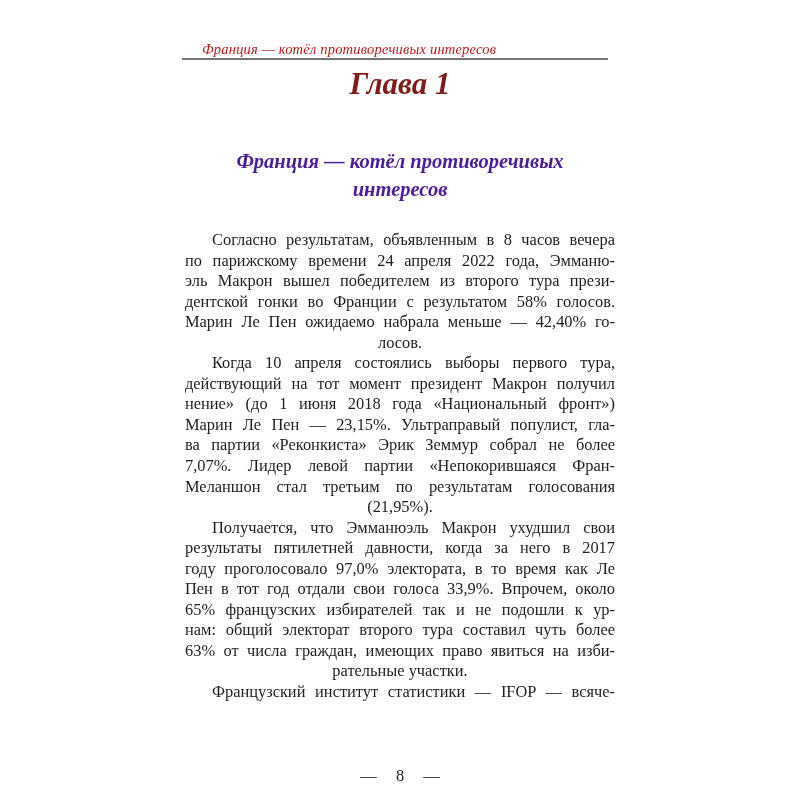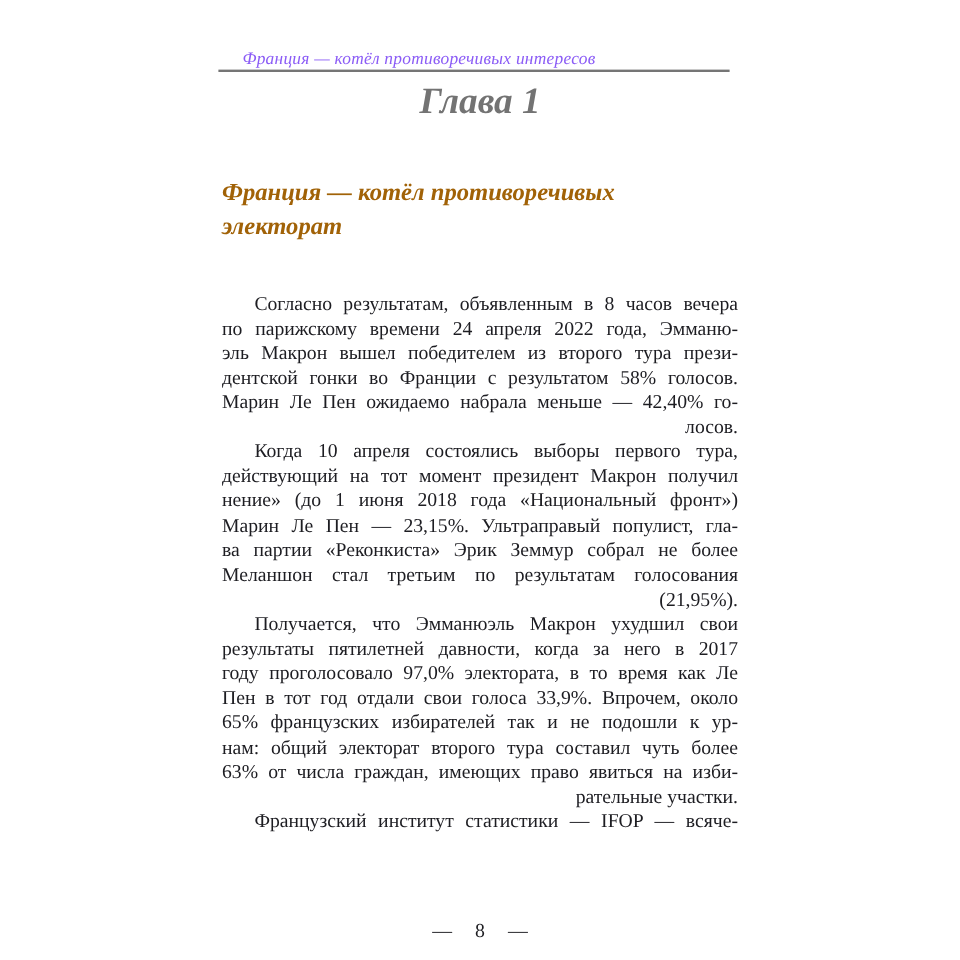--- a/index.html
+++ b/index.html
@@ -25,66 +25,65 @@
   }
   .running-head {
     position: absolute;
     top: 41px;
     left: 17px;
     right: 0;
     font-style: italic;
     font-size: 14.5px;
     letter-spacing: 0.2px;
     white-space: nowrap;
-    color: #8b5cf6;
+    color: #b91c1c;
   }
   .running-head-rule {
     position: absolute;
     top: 58px;
     left: -3px;
     width: 426px;
     border-top: 2px solid #757575;
   }
   .chapter-heading {
     position: absolute;
     top: 66px;
     left: 0;
     width: 100%;
     text-align: center;
     font-size: 31px;
     font-weight: bold;
     font-style: italic;
-    color: #737373;
+    color: #7f1d1d;
   }
   .section-title {
     position: absolute;
     top: 147px;
     left: 0;
     width: 100%;
-    text-align: left;
+    text-align: center;
     font-size: 20.5px;
     font-weight: bold;
     font-style: italic;
     line-height: 28px;
-    color: #a16207;
+    color: #4c1d95;
   }
   .body-text {
     position: absolute;
     top: 230px;
     left: 0;
     width: 430px;
     font-size: 16.4px;
     color: #1d1d22;
-    margin-top: 13px;
   }
   .para { margin: 0; }
   .line {
     height: 20.55px;
     overflow: hidden;
-    text-align: right;
+    text-align: center;
   }
   .line.just {
     text-align: justify;
     text-align-last: justify;
   }
   .line.indent { text-indent: 27px; }
   .page-number {
     position: absolute;
     top: 766px;
     left: 0;
@@ -102,38 +101,39 @@
   <div class="column">
 
     <div class="running-head">Франция — котёл противоречивых  интересов</div>
 
     <div class="running-head-rule"></div>
 
     <div class="chapter-heading">Глава 1</div>
 
     <div class="section-title">
       <div>Франция — котёл противоречивых</div>
-      <div>электорат</div>
+      <div>интересов</div>
     </div>
 
     <div class="body-text">
         <div class="para">
           <div class="line indent just">Согласно результатам, объявленным в 8 часов вечера</div>
           <div class="line just">по парижскому времени 24 апреля 2022 года, Эмманю-</div>
           <div class="line just">эль Макрон вышел победителем из второго тура прези-</div>
           <div class="line just">дентской гонки во Франции с результатом 58% голосов.</div>
           <div class="line just">Марин Ле Пен ожидаемо набрала меньше — 42,40% го-</div>
           <div class="line">лосов.</div>
         </div>
         <div class="para">
           <div class="line indent just">Когда 10 апреля состоялись выборы первого тура,</div>
           <div class="line just">действующий на тот момент президент Макрон получил</div>
           <div class="line just">нение» (до 1 июня 2018 года «Национальный фронт»)</div>
           <div class="line just">Марин Ле Пен — 23,15%. Ультраправый популист, гла-</div>
           <div class="line just">ва партии «Реконкиста» Эрик Земмур собрал не более</div>
+          <div class="line just">7,07%. Лидер левой партии «Непокорившаяся Фран-</div>
           <div class="line just">Меланшон стал третьим по результатам голосования</div>
           <div class="line">(21,95%).</div>
         </div>
         <div class="para">
           <div class="line indent just">Получается, что Эмманюэль Макрон ухудшил свои</div>
           <div class="line just">результаты пятилетней давности, когда за него в 2017</div>
           <div class="line just">году проголосовало 97,0% электората, в то время как Ле</div>
           <div class="line just">Пен в тот год отдали свои голоса 33,9%. Впрочем, около</div>
           <div class="line just">65% французских избирателей так и не подошли к ур-</div>
           <div class="line just">нам: общий электорат второго тура составил чуть более</div>

